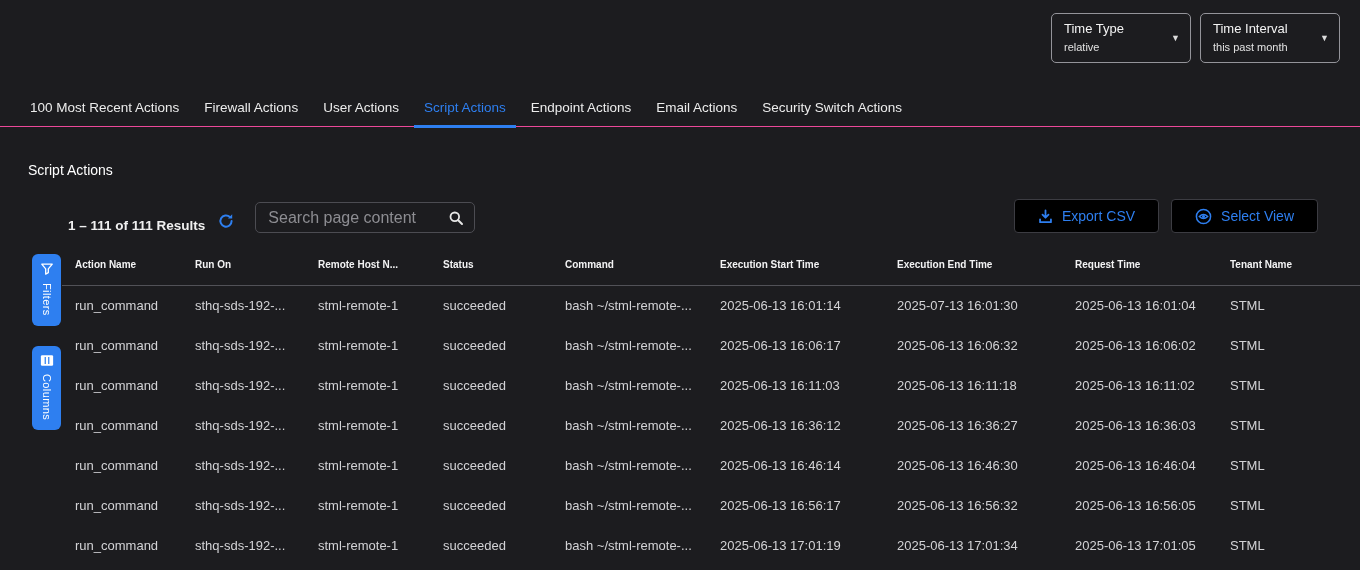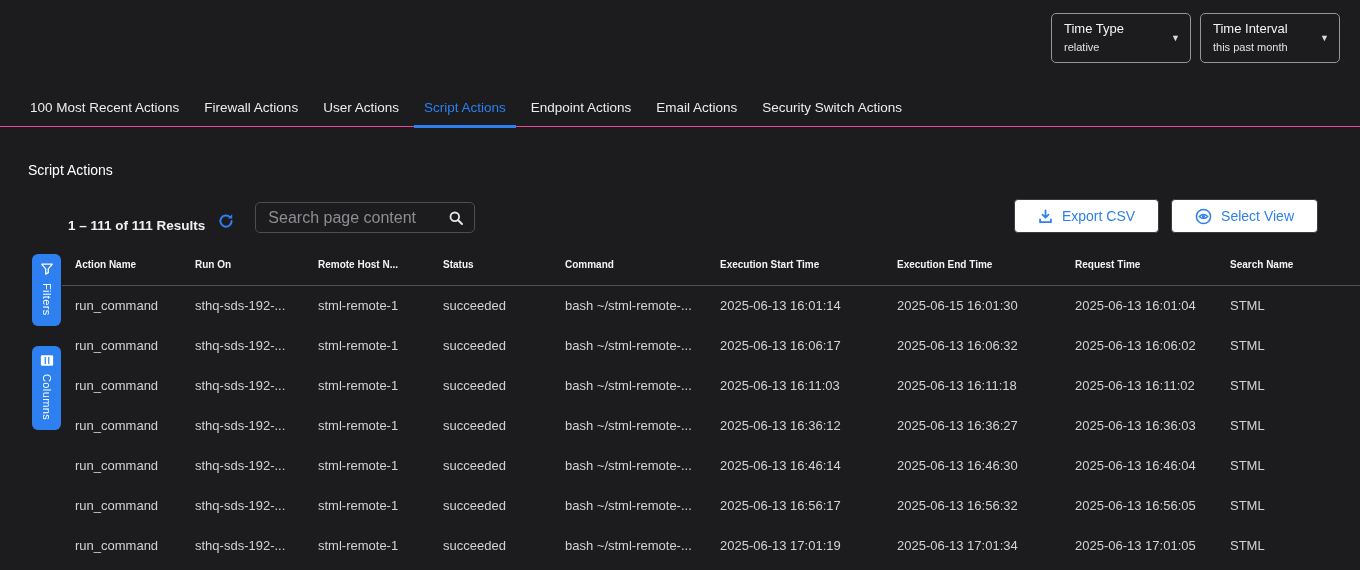--- a/index.html
+++ b/index.html
@@ -44,21 +44,21 @@
     display:flex; align-items:center; padding:0 10px; background:transparent;
   }
   .searchbox input {
     flex:1; border:none; outline:none; background:transparent; color:#f0abfc;
     font-size:16px; font-family:"Liberation Sans", sans-serif; min-width:0;
   }
   .searchbox input::placeholder { color:#8d8d92; }
   .spacer { flex:1; }
   .btn {
     height:34px; display:flex; align-items:center; gap:9px; padding:0 23px;
-    border:1px solid #3c3c42; border-radius:4px; background:#ffffff; color:#2e7ff0;
+    border:1px solid #3c3c42; border-radius:4px; background:#000000; color:#2e7ff0;
     font-size:14px; cursor:pointer; white-space:nowrap;
   }
   .btn + .btn { margin-left:12px; }
 
   
   .main { display:flex; margin-top:12px; }
   .side { width:62px; flex:none; display:flex; flex-direction:column; align-items:flex-start; padding-left:32px; }
   .side-btn {
     width:29px; border-radius:6px; background:#2e7ff0; color:#fff; cursor:pointer;
     display:flex; flex-direction:column; align-items:center; padding:8px 0 10px; gap:7px;
@@ -187,32 +187,32 @@
     <thead>
       <tr>
           <th>Action Name</th>
           <th>Run On</th>
           <th>Remote Host N...</th>
           <th>Status</th>
           <th>Command</th>
           <th>Execution Start Time</th>
           <th>Execution End Time</th>
           <th>Request Time</th>
-          <th>Search Name</th>
+          <th>Tenant Name</th>
         </tr>
     </thead>
     <tbody>
         <tr>
           <td>run_command</td>
           <td>sthq-sds-192-...</td>
           <td>stml-remote-1</td>
           <td>succeeded</td>
           <td>bash ~/stml-remote-...</td>
           <td>2025-06-13 16:01:14</td>
-          <td>2025-06-15 16:01:30</td>
+          <td>2025-07-13 16:01:30</td>
           <td>2025-06-13 16:01:04</td>
           <td>STML</td>
         </tr>
         <tr>
           <td>run_command</td>
           <td>sthq-sds-192-...</td>
           <td>stml-remote-1</td>
           <td>succeeded</td>
           <td>bash ~/stml-remote-...</td>
           <td>2025-06-13 16:06:17</td>

